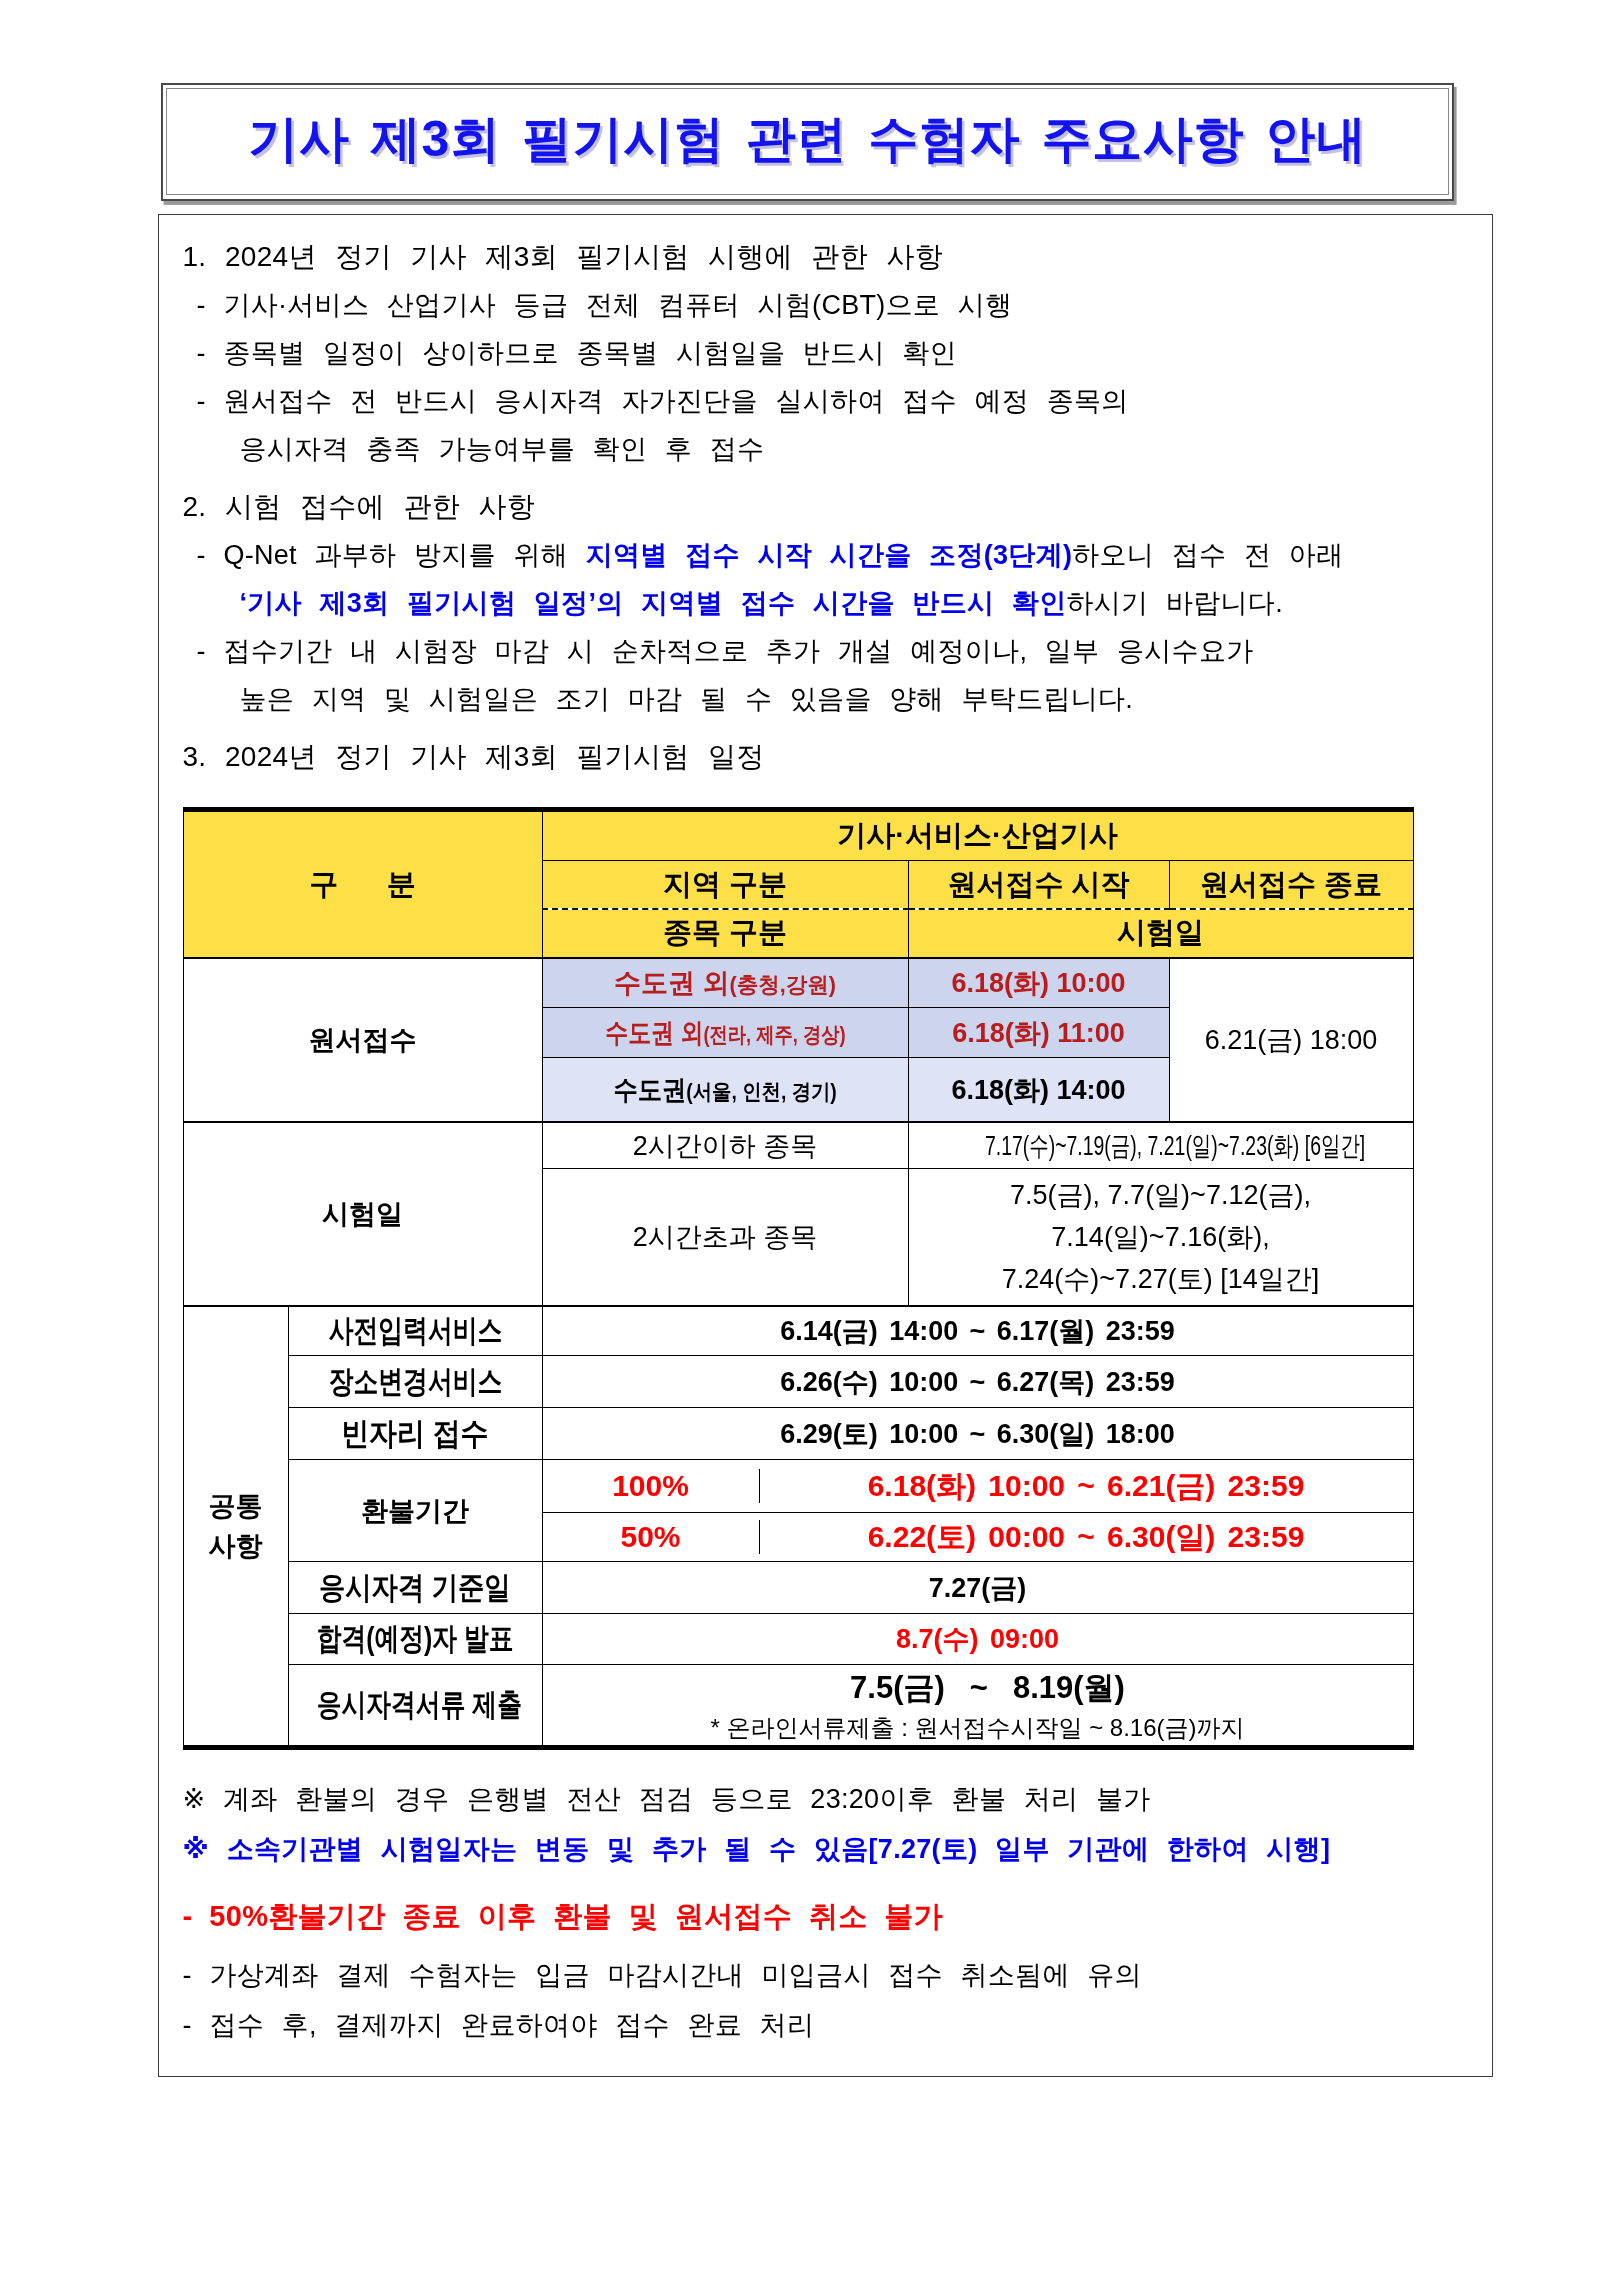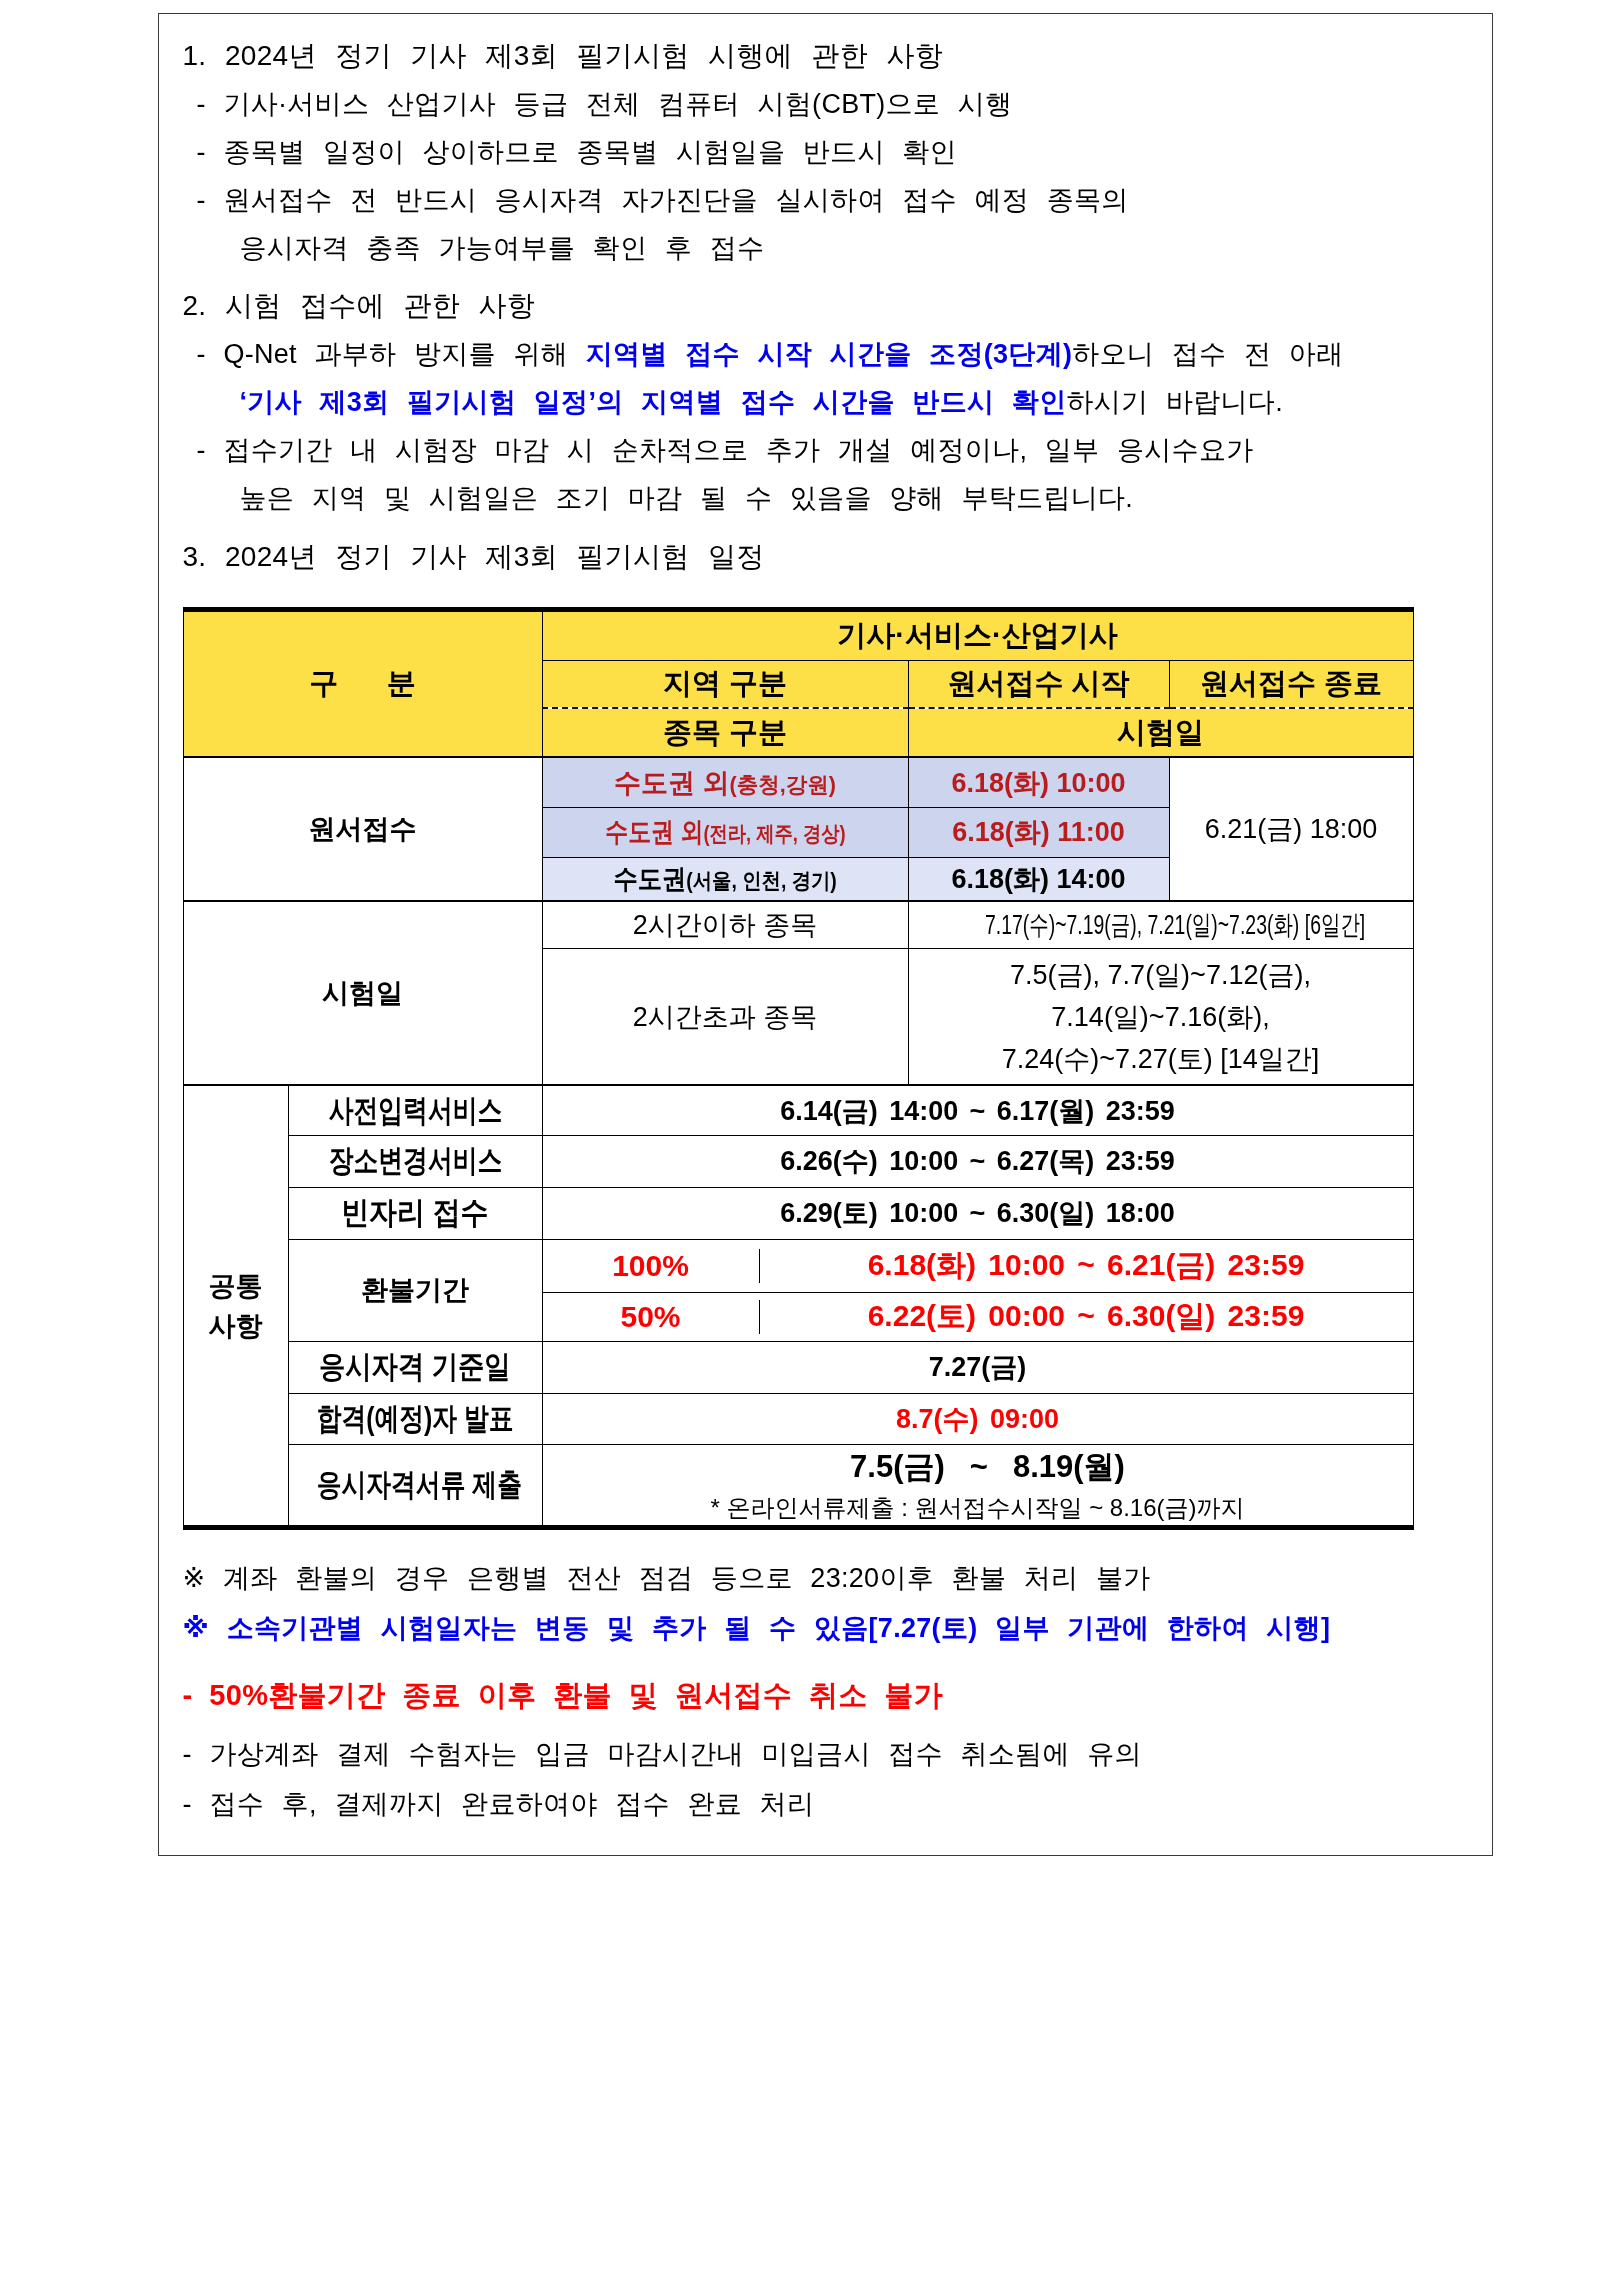--- a/index.html
+++ b/index.html
@@ -79,20 +79,25 @@
   .note{font-size:27px;line-height:50px;word-spacing:9.8px;letter-spacing:0.3px;}
   .note-blue{color:#0000ee;font-weight:600;}
   .note-red{color:#ff0000;font-weight:bold;font-size:29px;margin-top:17px;word-spacing:8.5px;}
   .note-gap{margin-top:9px;}
 </style>
 </head>
 <body>
 
 <div class="page">
 
+  <div class="title-box">
+    <div class="title-inner">
+      <span class="title-text">기사 제3회 필기시험 관련 수험자 주요사항 안내</span>
+    </div>
+  </div>
 
 
   <div class="content-box">
 
     <div class="sec">
       <div class="sec-heading">1. 2024년 정기 기사 제3회 필기시험 시행에 관한 사항</div>
       <div class="item">- 기사·서비스 산업기사 등급 전체 컴퓨터 시험(CBT)으로 시행</div>
       <div class="item">- 종목별 일정이 상이하므로 종목별 시험일을 반드시 확인</div>
       <div class="item"><span class="fill">- 원서접수 전 반드시 응시자격 자가진단을 실시하여 접수 예정 종목의</span><br><span>응시자격 충족 가능여부를 확인 후 접수</span></div>
     </div>
@@ -134,21 +139,21 @@
       <tr style="height:50px">
         <td class="lbl bt-mid" colspan="2" rowspan="3">원서접수</td>
         <td class="bg-dk bold blue-t bt-mid"><span>수도권 외</span><span class="sub">(충청,강원)</span></td>
         <td class="bg-dk bold blue-t bt-mid">6.18(화) 10:00</td>
         <td class="end-val bt-mid" rowspan="3">6.21(금) 18:00</td>
       </tr>
       <tr style="height:50px">
         <td class="bg-dk bold blue-t"><span class="sq85"><span>수도권 외</span><span class="sub">(전라, 제주, 경상)</span></span></td>
         <td class="bg-dk bold blue-t">6.18(화) 11:00</td>
       </tr>
-      <tr style="height:44px">
+      <tr style="height:64px">
         <td class="bg-lt bold"><span class="sq90"><span>수도권</span><span class="sub">(서울, 인천, 경기)</span></span></td>
         <td class="bg-lt bold">6.18(화) 14:00</td>
       </tr>
 
       <tr style="height:47px">
         <td class="lbl bt-mid" colspan="2" rowspan="2">시험일</td>
         <td class="bt-mid">2시간이하 종목</td>
         <td class="bt-mid" colspan="2"><span class="sq72">7.17(수)~7.19(금), 7.21(일)~7.23(화) [6일간]</span></td>
       </tr>
       <tr style="height:137px">

